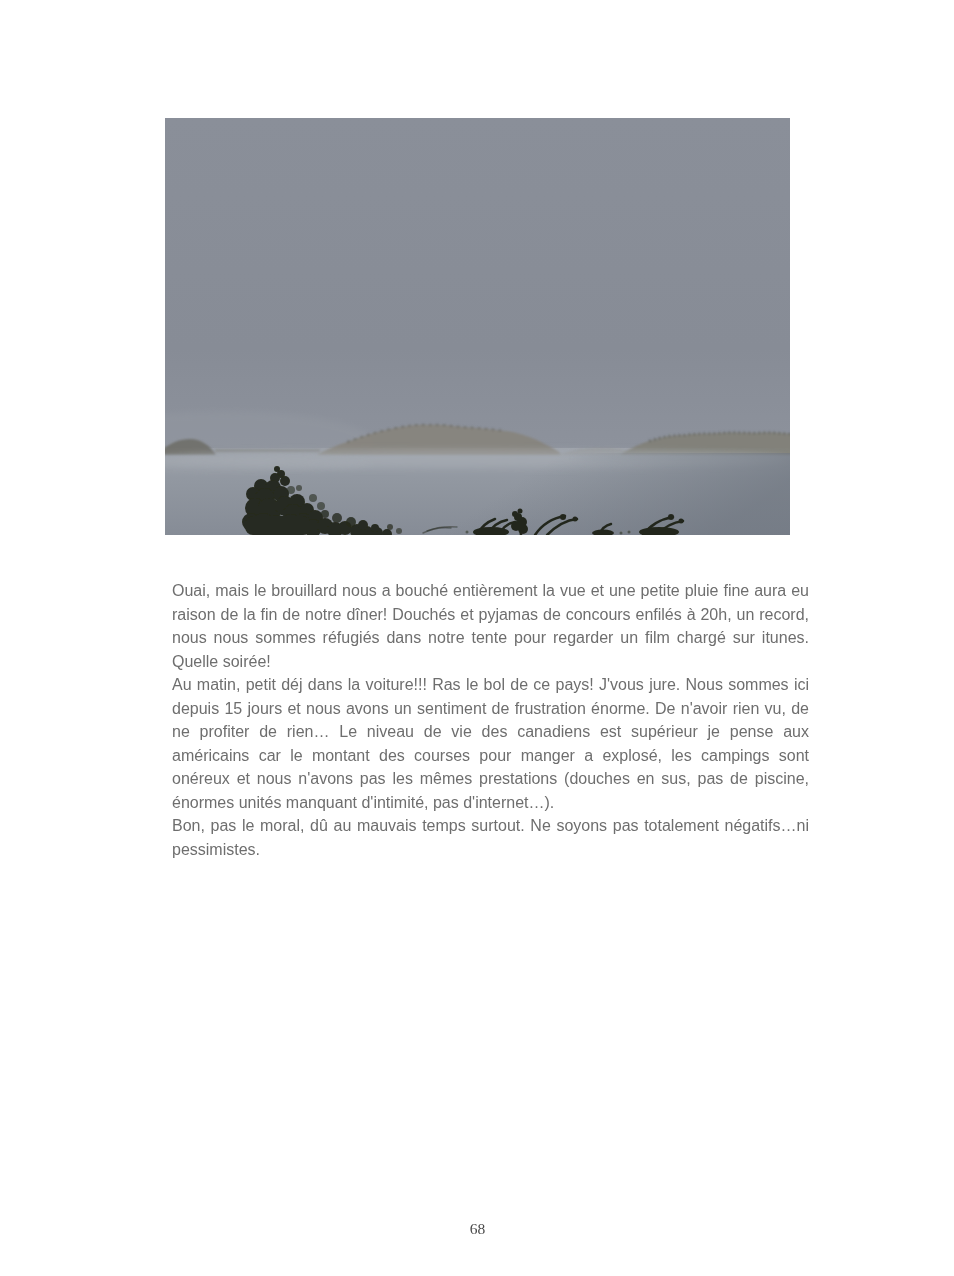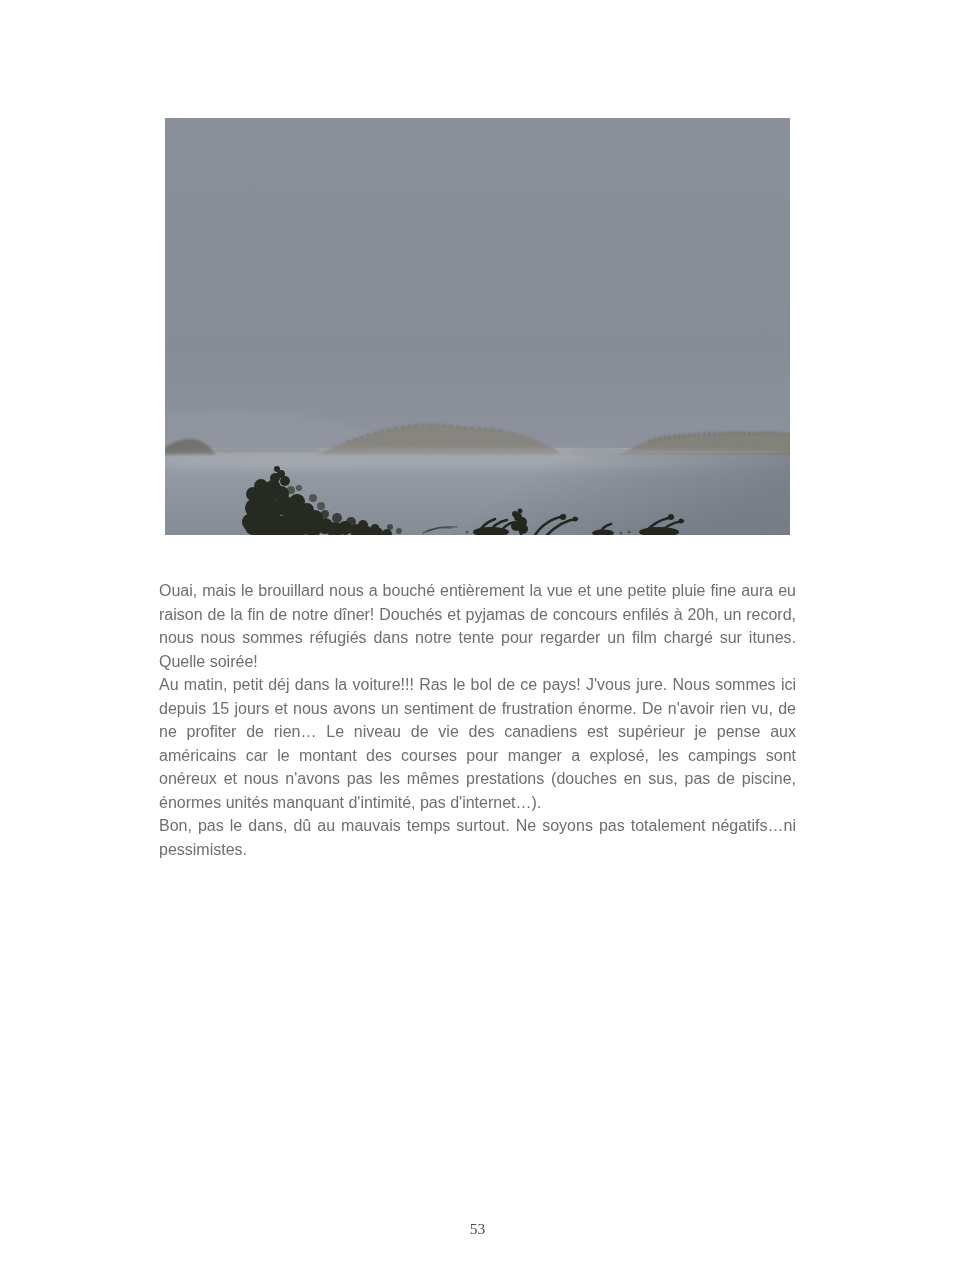--- a/index.html
+++ b/index.html
@@ -20,21 +20,21 @@
     left: 165px;
     top: 118px;
     width: 625px;
     height: 417px;
     margin: 0;
     overflow: hidden;
   }
   .photo-figure svg { display: block; }
   .body-text {
     position: absolute;
-    left: 159px;
+    left: 172px;
     top: 579px;
     width: 637px;
     color: #6e6e6e;
     font-size: 16px;
     line-height: 23.5px;
     text-align: justify;
     hyphens: none;
   }
   .body-text p {
     margin: 0;
@@ -182,18 +182,18 @@
           <circle cx="310" cy="415" r="1.5" opacity="0.5"></circle>
         <circle cx="456" cy="415" r="1.5" opacity="0.5"></circle>
           <circle cx="464" cy="414" r="1.5" opacity="0.5"></circle>
       </g>
     </svg>
   </figure>
 
   <div class="body-text">
     <p>Ouai, mais le brouillard nous a bouché entièrement la vue et une petite pluie fine aura eu raison de la fin de notre dîner! Douchés et pyjamas de concours enfilés à 20h, un record, nous nous sommes réfugiés dans notre tente pour regarder un film chargé sur itunes. Quelle soirée!</p>
     <p>Au matin, petit déj dans la voiture!!! Ras le bol de ce pays! J'vous jure. Nous sommes ici depuis 15 jours et nous avons un sentiment de frustration énorme. De n'avoir rien vu, de ne profiter de rien… Le niveau de vie des canadiens est supérieur je pense aux américains car le montant des courses pour manger a explosé, les campings sont onéreux  et nous n'avons pas les mêmes prestations (douches en sus, pas de piscine, énormes unités manquant d'intimité, pas d'internet…).</p>
-    <p>Bon, pas le dans, dû au mauvais temps surtout. Ne soyons pas totalement négatifs…ni pessimistes.</p>
+    <p>Bon, pas le moral, dû au mauvais temps surtout. Ne soyons pas totalement négatifs…ni pessimistes.</p>
   </div>
 
-  <div class="page-number">53</div>
+  <div class="page-number">68</div>
 
 </div>
 
 </body></html>

